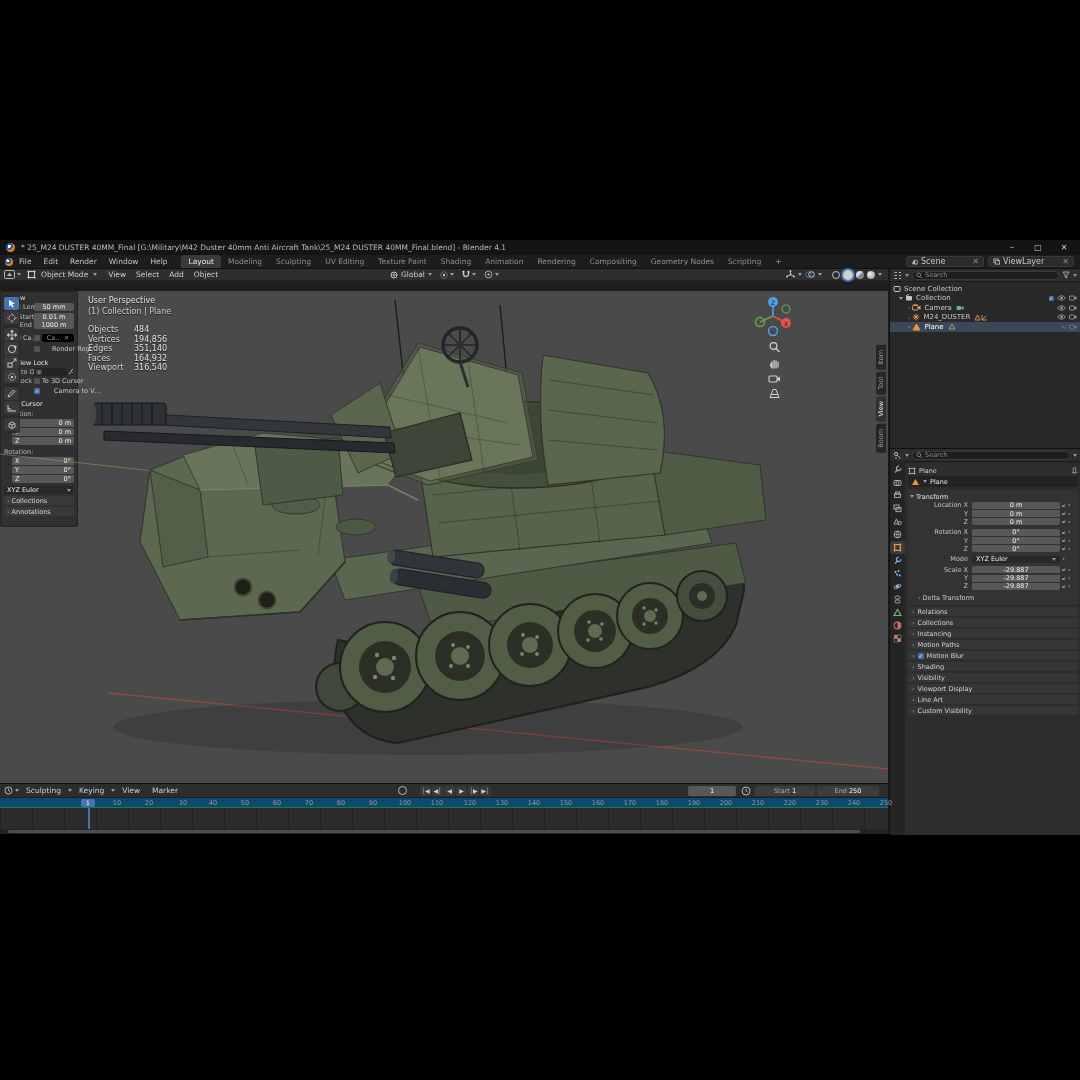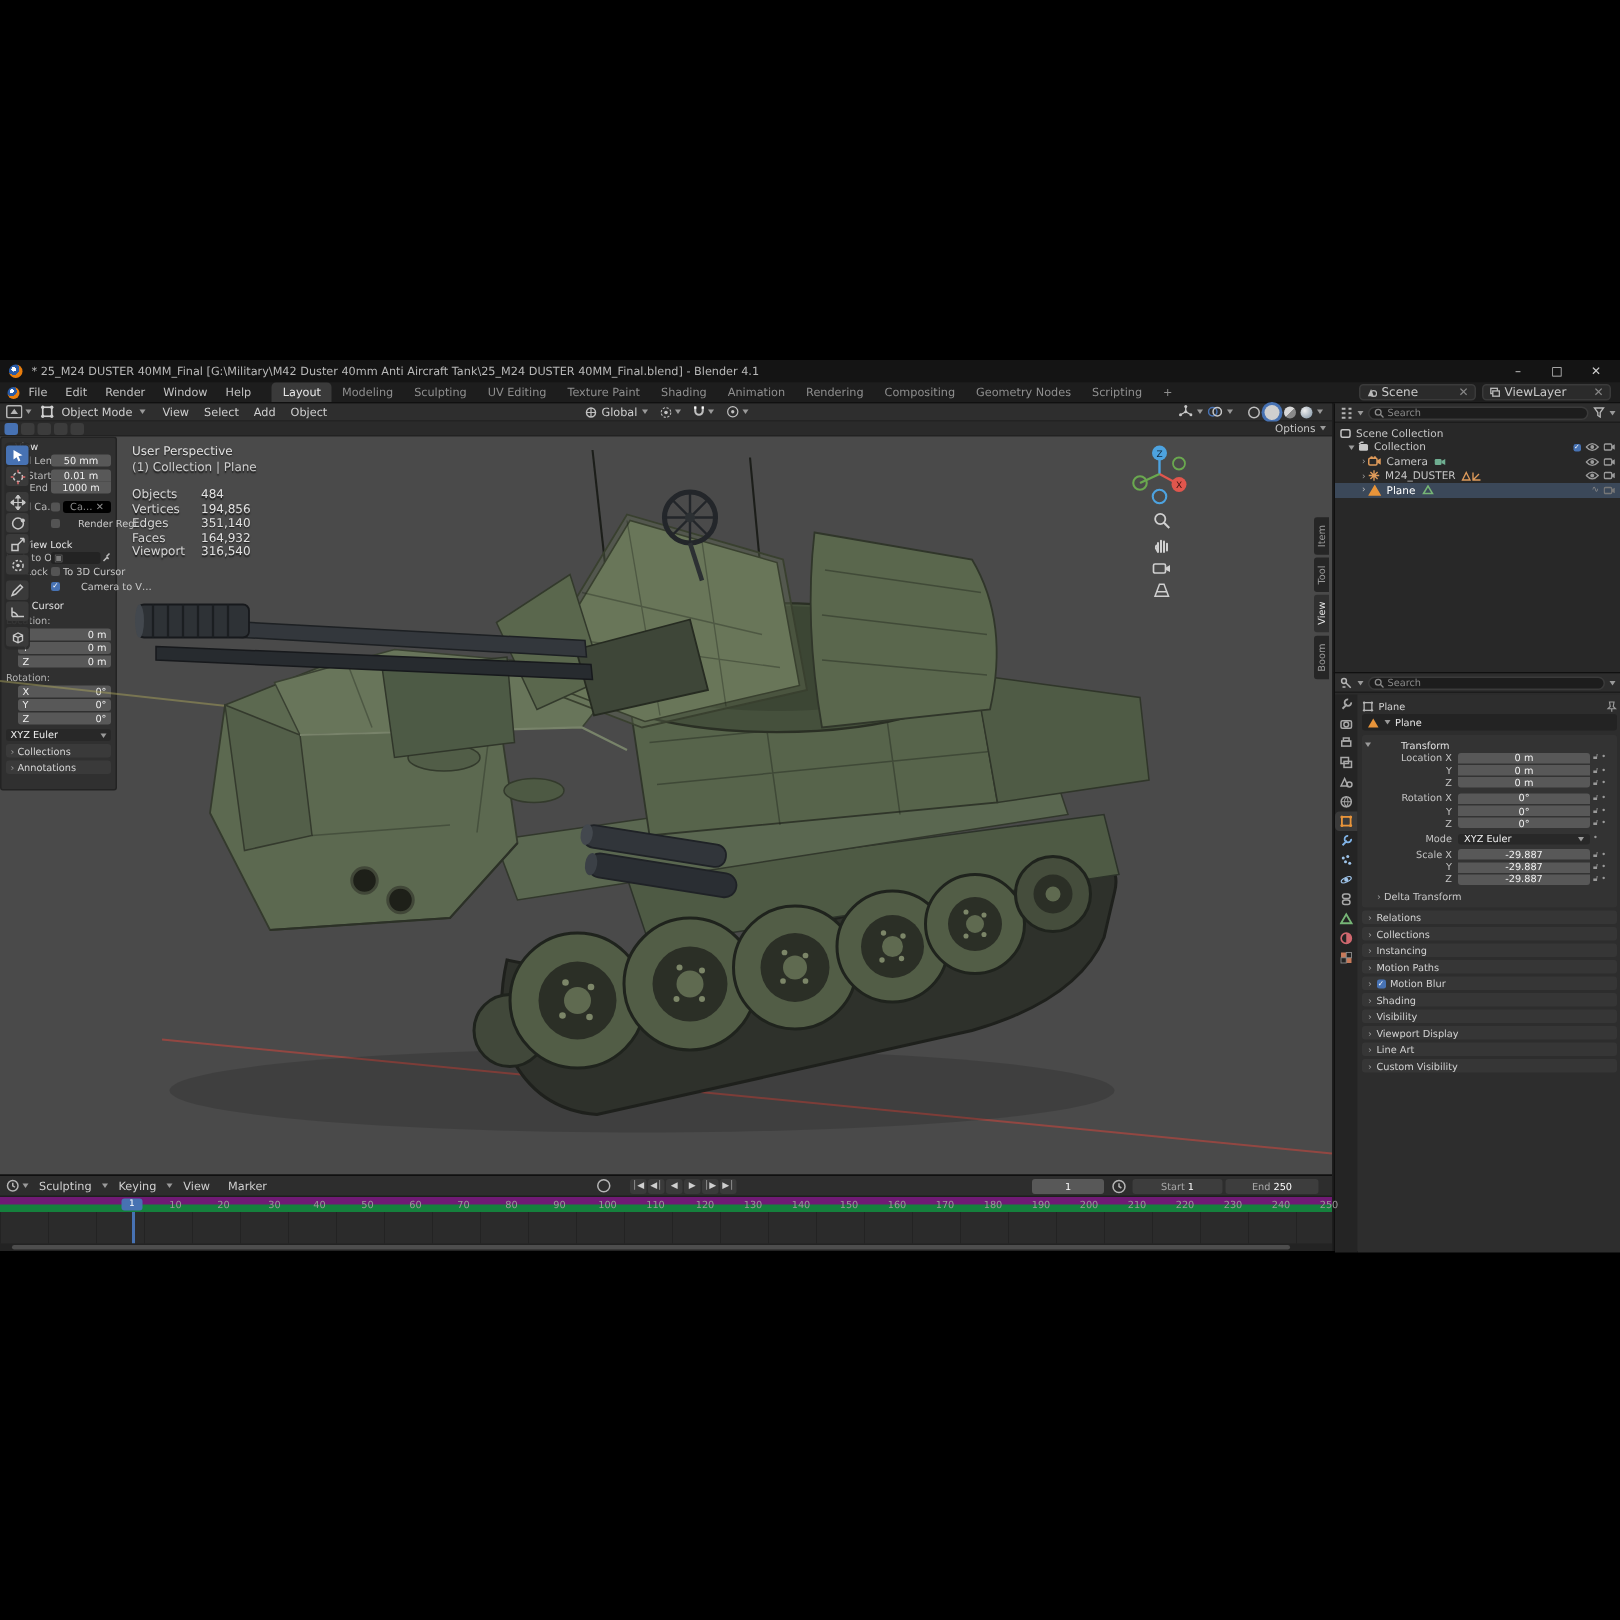--- a/index.html
+++ b/index.html
@@ -51,21 +51,21 @@
   .ptab{width:15px;height:13px;display:flex;align-items:center;justify-content:center}
   .ptab.active{background:#3a3a3a;border-radius:3px 0 0 3px}
   .pcontent{position:absolute;left:15px;top:14px;width:176px;height:372px;background:#2d2d2d;padding:2px 3px;font-size:6.5px}
   .tr-row{display:flex;align-items:center;height:7.6px;margin-top:.6px}
   .tr-lbl{flex:0 0 62px;text-align:right;padding-right:4px;color:#c2c2c2;white-space:nowrap}
   .tr-field{flex:1;background:#585858;border-radius:2px;height:7px;display:flex;align-items:center;justify-content:center;color:#f0f0f0}
   .tr-deco{flex:0 0 16px;display:flex;align-items:center;gap:2px;padding-left:2px;color:#9a9a9a;font-size:5.5px}
   .psec{background:#363636;border-radius:2px;height:9px;display:flex;align-items:center;padding:0 4px;margin-top:2px;color:#d2d2d2;font-size:6.5px}
   .timeline{left:0;top:543px;width:888px;height:51px;background:#2b2b2b;border-top:1px solid #101010}
   .tl-header{height:14px;background:#2d2d2d;display:flex;align-items:center;padding:0 4px;gap:2px;border-bottom:1px solid #1e1e1e;position:relative}
-  .tl-ruler{position:relative;height:10px;background:#701a75;border-bottom:5px solid #15803d}
+  .tl-ruler{position:relative;height:10px;background:#0c4a6e;border-bottom:1px solid #15803d}
   .tick{position:absolute;top:1px;transform:translateX(-50%);color:#9a9a9a;font-size:6.5px}
   .tl-tracks{position:relative;height:21px;background:#2b2b2b;background-image:repeating-linear-gradient(90deg,rgba(0,0,0,.18) 0 1px,transparent 1px 32px)}
   .tl-scroll{height:5px;background:#232323;position:relative}
   .transport{display:flex;align-items:center;gap:1px;position:absolute;left:420px}
   .tbtn{width:11px;height:10px;display:flex;align-items:center;justify-content:center;color:#cfcfcf;font-size:6px;background:#3a3a3a;border-radius:2px}
   .frame-field{position:absolute;height:10px;background:#585858;border-radius:2px;display:flex;align-items:center;justify-content:center;color:#fff;font-size:6.5px;gap:2px}
   svg{display:block}
   input::placeholder{color:#8a8a8a}
 </style>
 </head>
@@ -180,31 +180,20 @@
       <span class="caret"></span>
       <span style="width:4px"></span>
       <span style="width:8px;height:8px;border-radius:50%;border:1px solid #bdbdbd"></span>
       <span style="width:10px;height:10px;border-radius:50%;background:#cfcfcf;box-shadow:0 0 0 2px #4772b3"></span>
       <span style="width:8px;height:8px;border-radius:50%;background:linear-gradient(135deg,#d8d8d8 50%,#8a8a8a 50%)"></span>
       <span style="width:8px;height:8px;border-radius:50%;background:radial-gradient(circle at 35% 35%,#efefef,#7a8ea0)"></span>
       <span class="caret"></span>
     </div>
   </div>
 
-  <div class="abs toolrow">
-    <span class="mini-ico active" style="margin-left:3px"></span>
-    <span class="mini-ico"></span>
-    <span class="mini-ico"></span>
-    <span class="mini-ico"></span>
-    <span class="mini-ico"></span>
-    <div style="position:absolute;right:4px;display:flex;align-items:center;gap:3px">
-      <span style="font-size:7px;color:#c6c6c6">Options</span>
-      <span class="caret"></span>
-    </div>
-  </div>
 
   <div class="abs canvas">
 
     <svg class="abs" style="left:0;top:0;width:888px;height:492px" viewBox="0 0 888 492">
       <line x1="0" y1="163" x2="172" y2="182" stroke="rgba(165,160,90,0.5)" stroke-width="1.2"></line>
       <line x1="108" y1="402" x2="888" y2="478" stroke="rgba(205,70,60,0.55)" stroke-width="1.3"></line>
     </svg>
 
     <svg class="abs" style="left:88px;top:4px;width:680px;height:475px" viewBox="0 0 680 475">
       <ellipse cx="340" cy="432" rx="315" ry="28" fill="rgba(0,0,0,0.14)"></ellipse>
@@ -756,21 +745,21 @@
       </div>
       <div class="row" style="height:11px;gap:3px;background:#232323;border-radius:2px;padding:0 3px">
         <svg width="9" height="8" viewBox="0 0 9 8">
             <path d="M1 7 L4.5 1 L8 7 Z" fill="#e8943a"></path>
           </svg>
         <span class="caret"></span>
         <span style="color:#e5e5e5">Plane</span>
       </div>
 
       <div style="background:#333333;border-radius:2px;margin-top:3px;padding:2px 2px 3px 2px">
-        <div class="row" style="gap:20px;height:9px">
+        <div class="row" style="gap:2px;height:9px">
           <span class="caret"></span>
             <span style="color:#e2e2e2">Transform</span>
         </div>
         <div class="tr-row">
             <span class="tr-lbl">Location X</span>
             <span class="tr-field" style="border-radius:2px 2px 0 0">0 m</span>
             <span class="tr-deco">
               <span>🔓︎</span>
               <span>•</span>
             </span>

